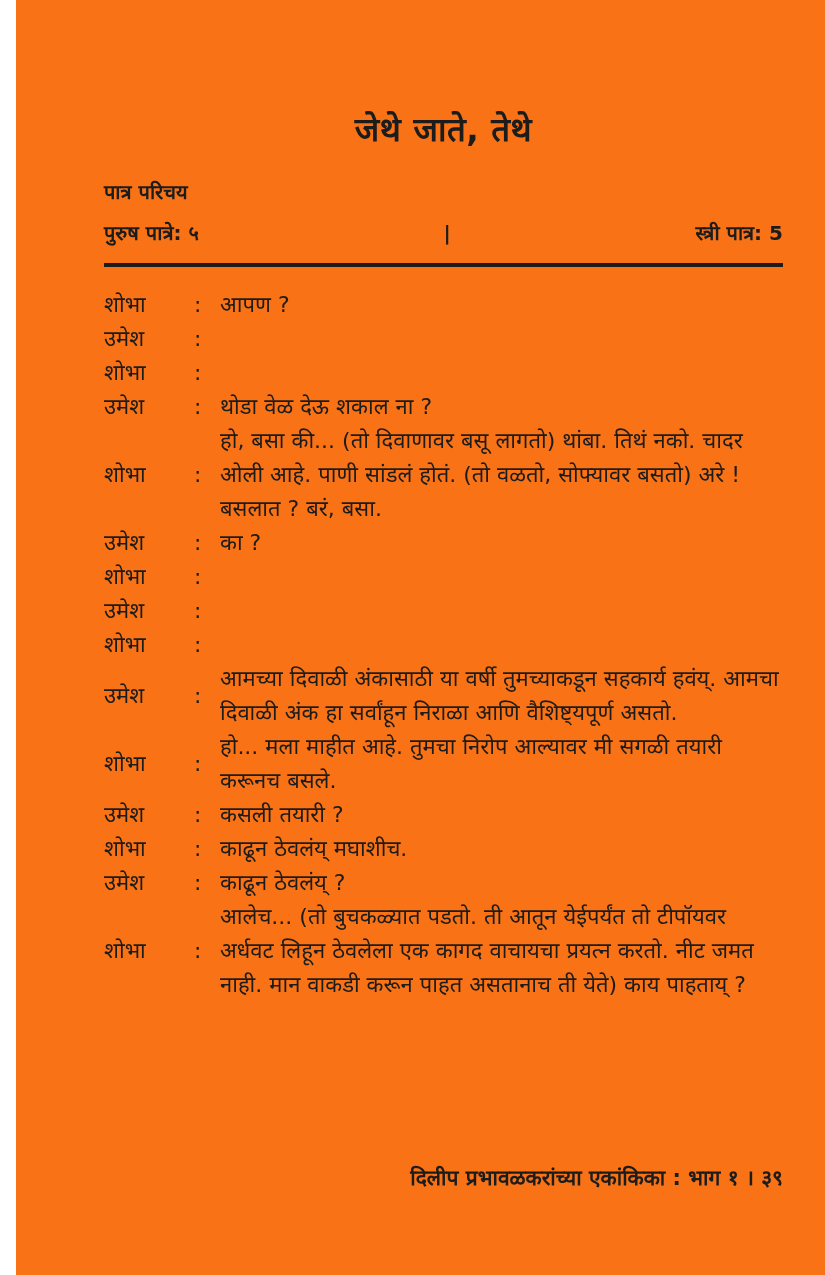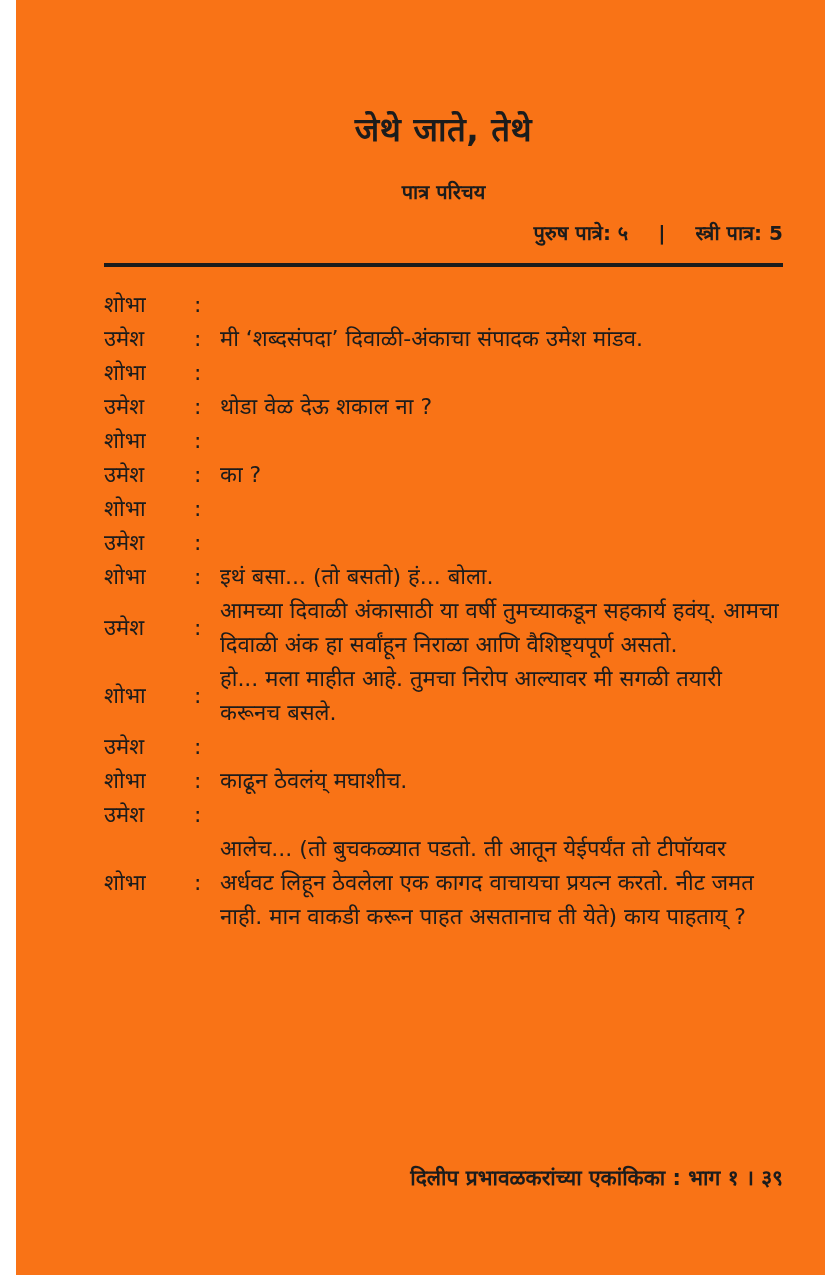--- a/index.html
+++ b/index.html
@@ -24,28 +24,28 @@
   }
   .title {
     padding-top: 106px;
     text-align: center;
     font-size: 33px;
     font-weight: bold;
     letter-spacing: 0.5px;
   }
   .subtitle {
     margin-top: 27px;
-    text-align: center;
+    text-align: left;
     font-size: 20px;
     font-weight: bold;
   }
   .cast {
     margin-top: 14px;
     display: flex;
-    justify-content: flex-end;
+    justify-content: space-between;
     align-items: baseline;
     gap: 30px;
     font-size: 20px;
     font-weight: bold;
   }
   .rule {
     margin-top: 17px;
     height: 4px;
     background: #1c1c1c;
   }
@@ -93,42 +93,43 @@
       <span>स्त्री पात्र: 5</span>
     </div>
 
     <div class="rule"></div>
 
     <div class="dialogue">
 
       <div class="row">
         <span class="spk">शोभा</span>
         <span class="col">:</span>
+        <span class="txt">आपण ?</span>
       </div>
 
       <div class="row">
         <span class="spk">उमेश</span>
         <span class="col">:</span>
-        <span class="txt">मी ‘शब्दसंपदा’ दिवाळी-अंकाचा संपादक उमेश मांडव.</span>
       </div>
 
       <div class="row">
         <span class="spk">शोभा</span>
         <span class="col">:</span>
       </div>
 
       <div class="row">
         <span class="spk">उमेश</span>
         <span class="col">:</span>
         <span class="txt">थोडा वेळ देऊ शकाल ना ?</span>
       </div>
 
       <div class="row">
         <span class="spk">शोभा</span>
         <span class="col">:</span>
+        <span class="txt">हो, बसा की... (तो दिवाणावर बसू लागतो) थांबा. तिथं नको. चादर ओली आहे. पाणी सांडलं होतं. (तो वळतो, सोफ्यावर बसतो) अरे ! बसलात ? बरं, बसा.</span>
       </div>
 
       <div class="row">
         <span class="spk">उमेश</span>
         <span class="col">:</span>
         <span class="txt">का ?</span>
       </div>
 
       <div class="row">
         <span class="spk">शोभा</span>
@@ -136,49 +137,50 @@
       </div>
 
       <div class="row">
         <span class="spk">उमेश</span>
         <span class="col">:</span>
       </div>
 
       <div class="row">
         <span class="spk">शोभा</span>
         <span class="col">:</span>
-        <span class="txt">इथं बसा... (तो बसतो) हं... बोला.</span>
       </div>
 
       <div class="row">
         <span class="spk">उमेश</span>
         <span class="col">:</span>
         <span class="txt">आमच्या दिवाळी अंकासाठी या वर्षी तुमच्याकडून सहकार्य हवंय्. आमचा दिवाळी अंक हा सर्वांहून निराळा आणि वैशिष्ट्यपूर्ण असतो.</span>
       </div>
 
       <div class="row">
         <span class="spk">शोभा</span>
         <span class="col">:</span>
         <span class="txt">हो... मला माहीत आहे. तुमचा निरोप आल्यावर मी सगळी तयारी करूनच बसले.</span>
       </div>
 
       <div class="row">
         <span class="spk">उमेश</span>
         <span class="col">:</span>
+        <span class="txt">कसली तयारी ?</span>
       </div>
 
       <div class="row">
         <span class="spk">शोभा</span>
         <span class="col">:</span>
         <span class="txt">काढून ठेवलंय् मघाशीच.</span>
       </div>
 
       <div class="row">
         <span class="spk">उमेश</span>
         <span class="col">:</span>
+        <span class="txt">काढून ठेवलंय् ?</span>
       </div>
 
       <div class="row">
         <span class="spk">शोभा</span>
         <span class="col">:</span>
         <span class="txt">आलेच... (तो बुचकळ्यात पडतो. ती आतून येईपर्यंत तो टीपॉयवर अर्धवट लिहून ठेवलेला एक कागद वाचायचा प्रयत्न करतो. नीट जमत नाही. मान वाकडी करून पाहत असतानाच ती येते) काय पाहताय् ?</span>
       </div>
 
     </div>
   </div>

